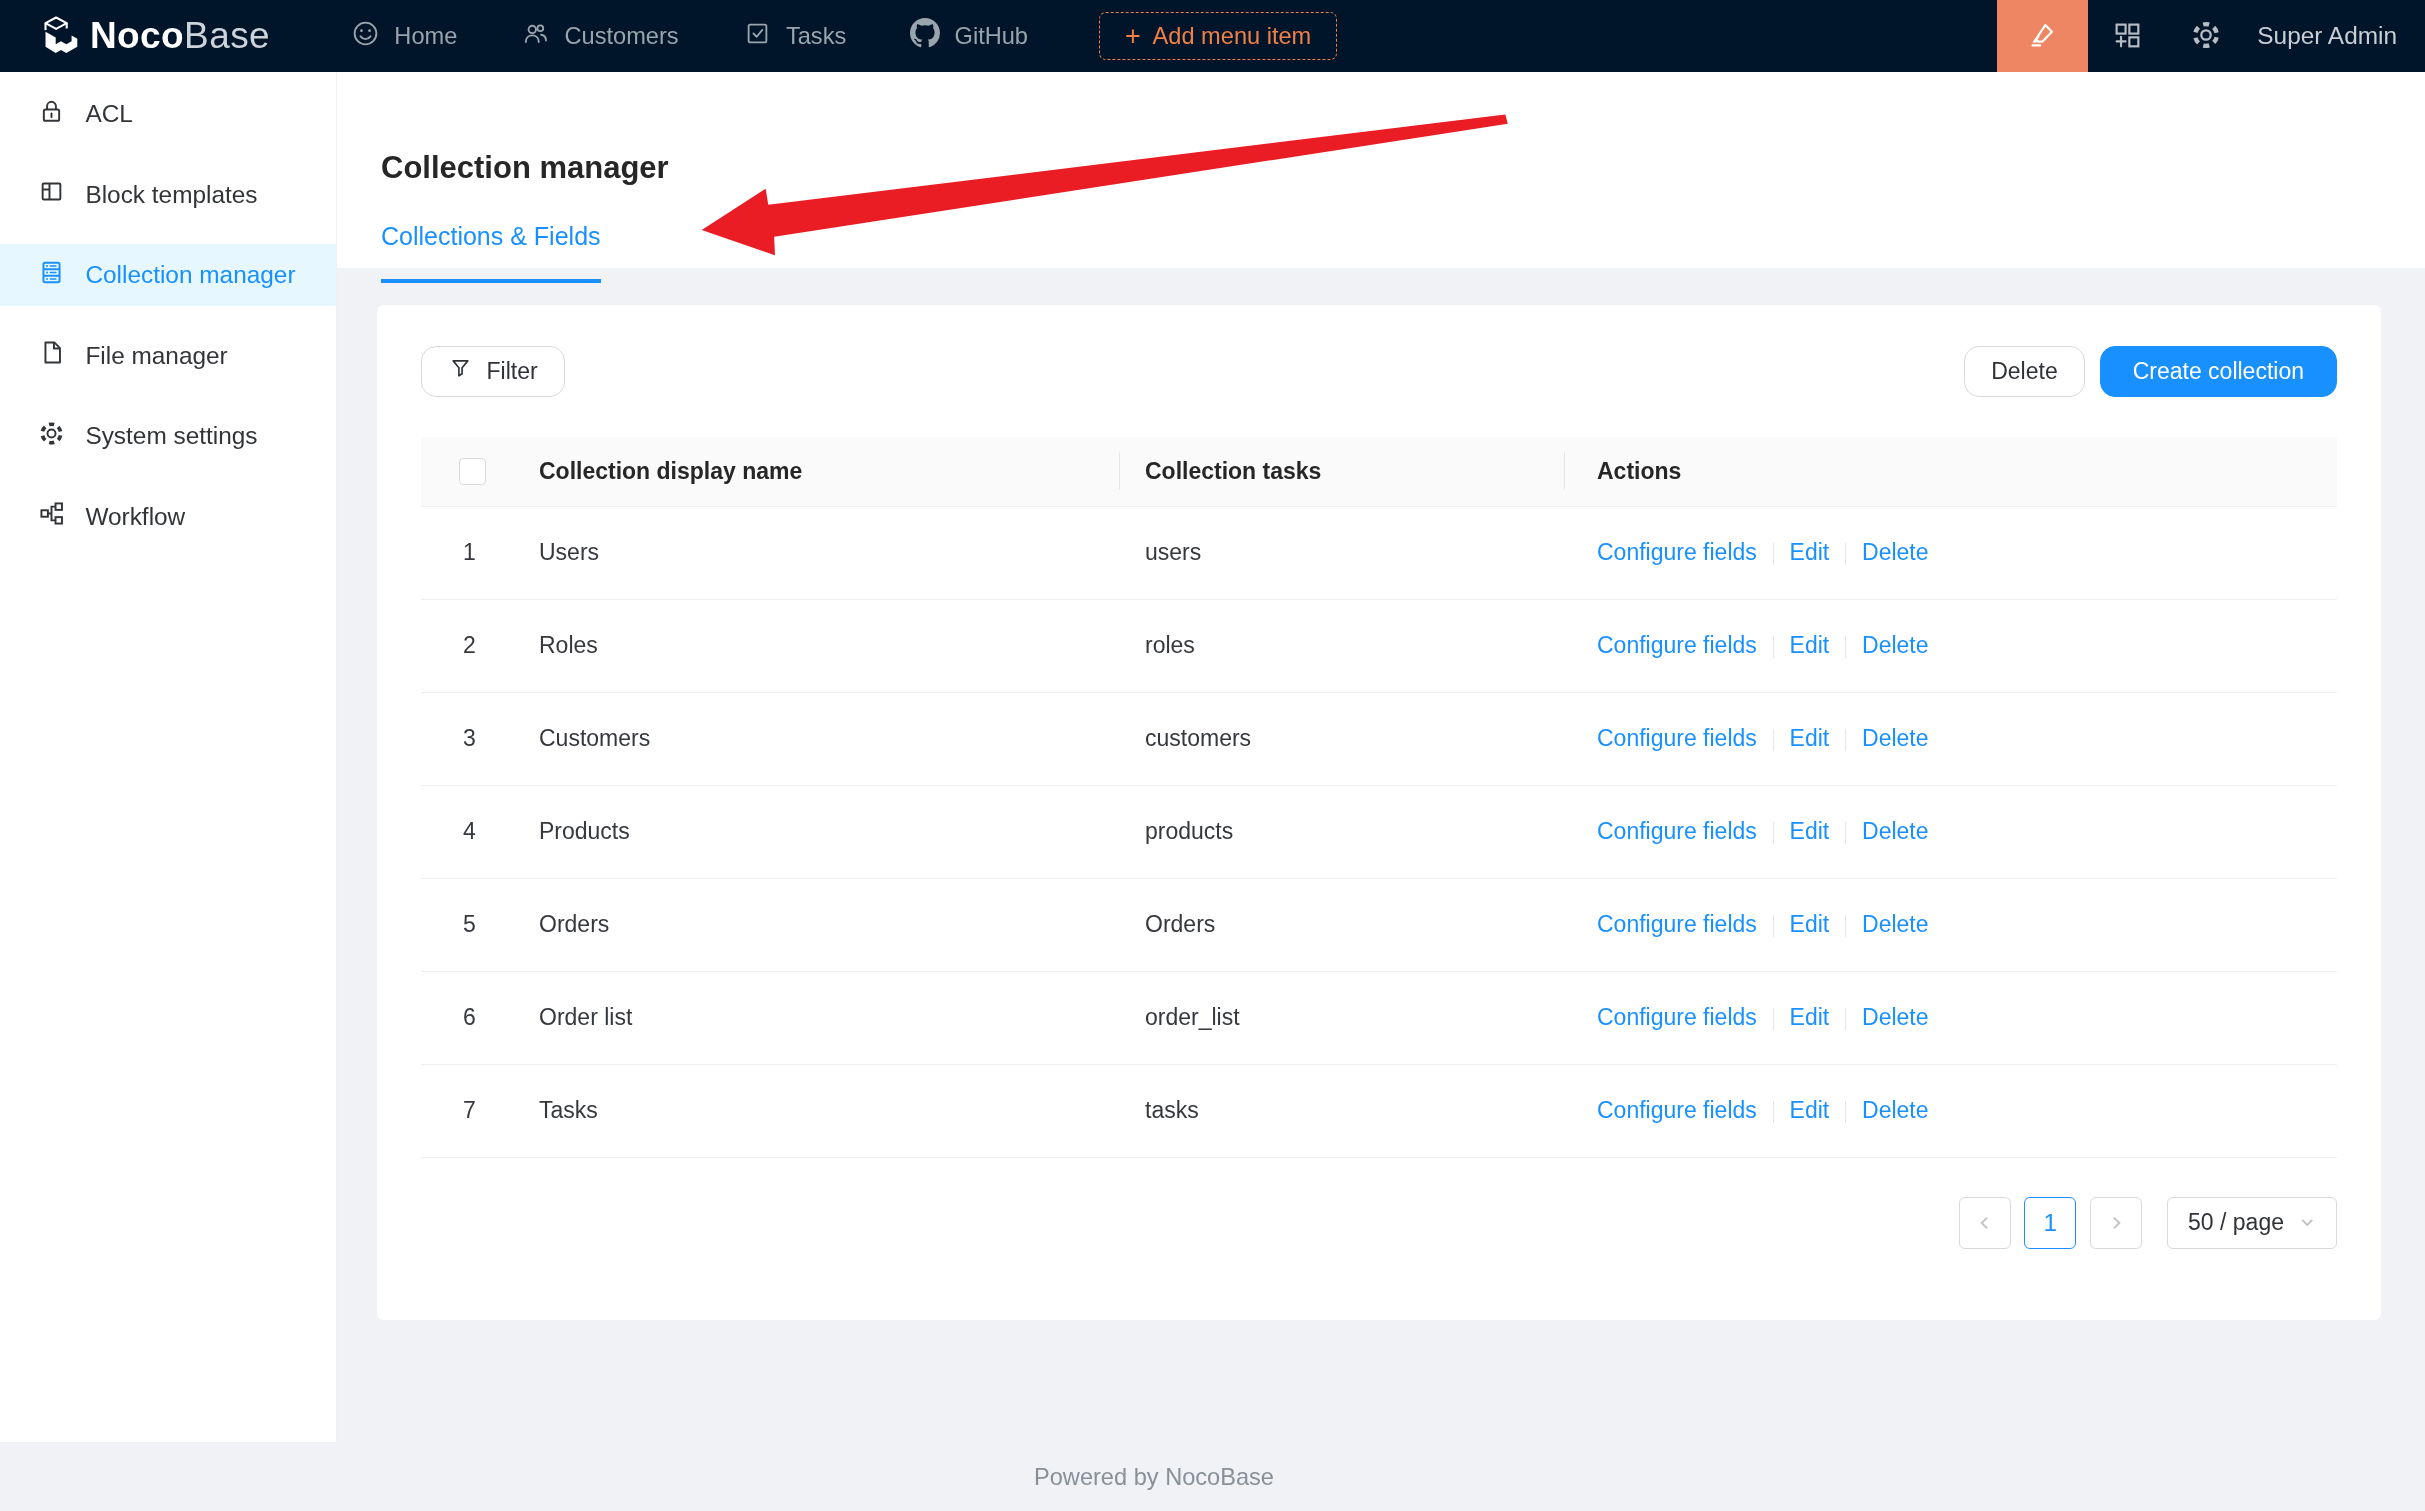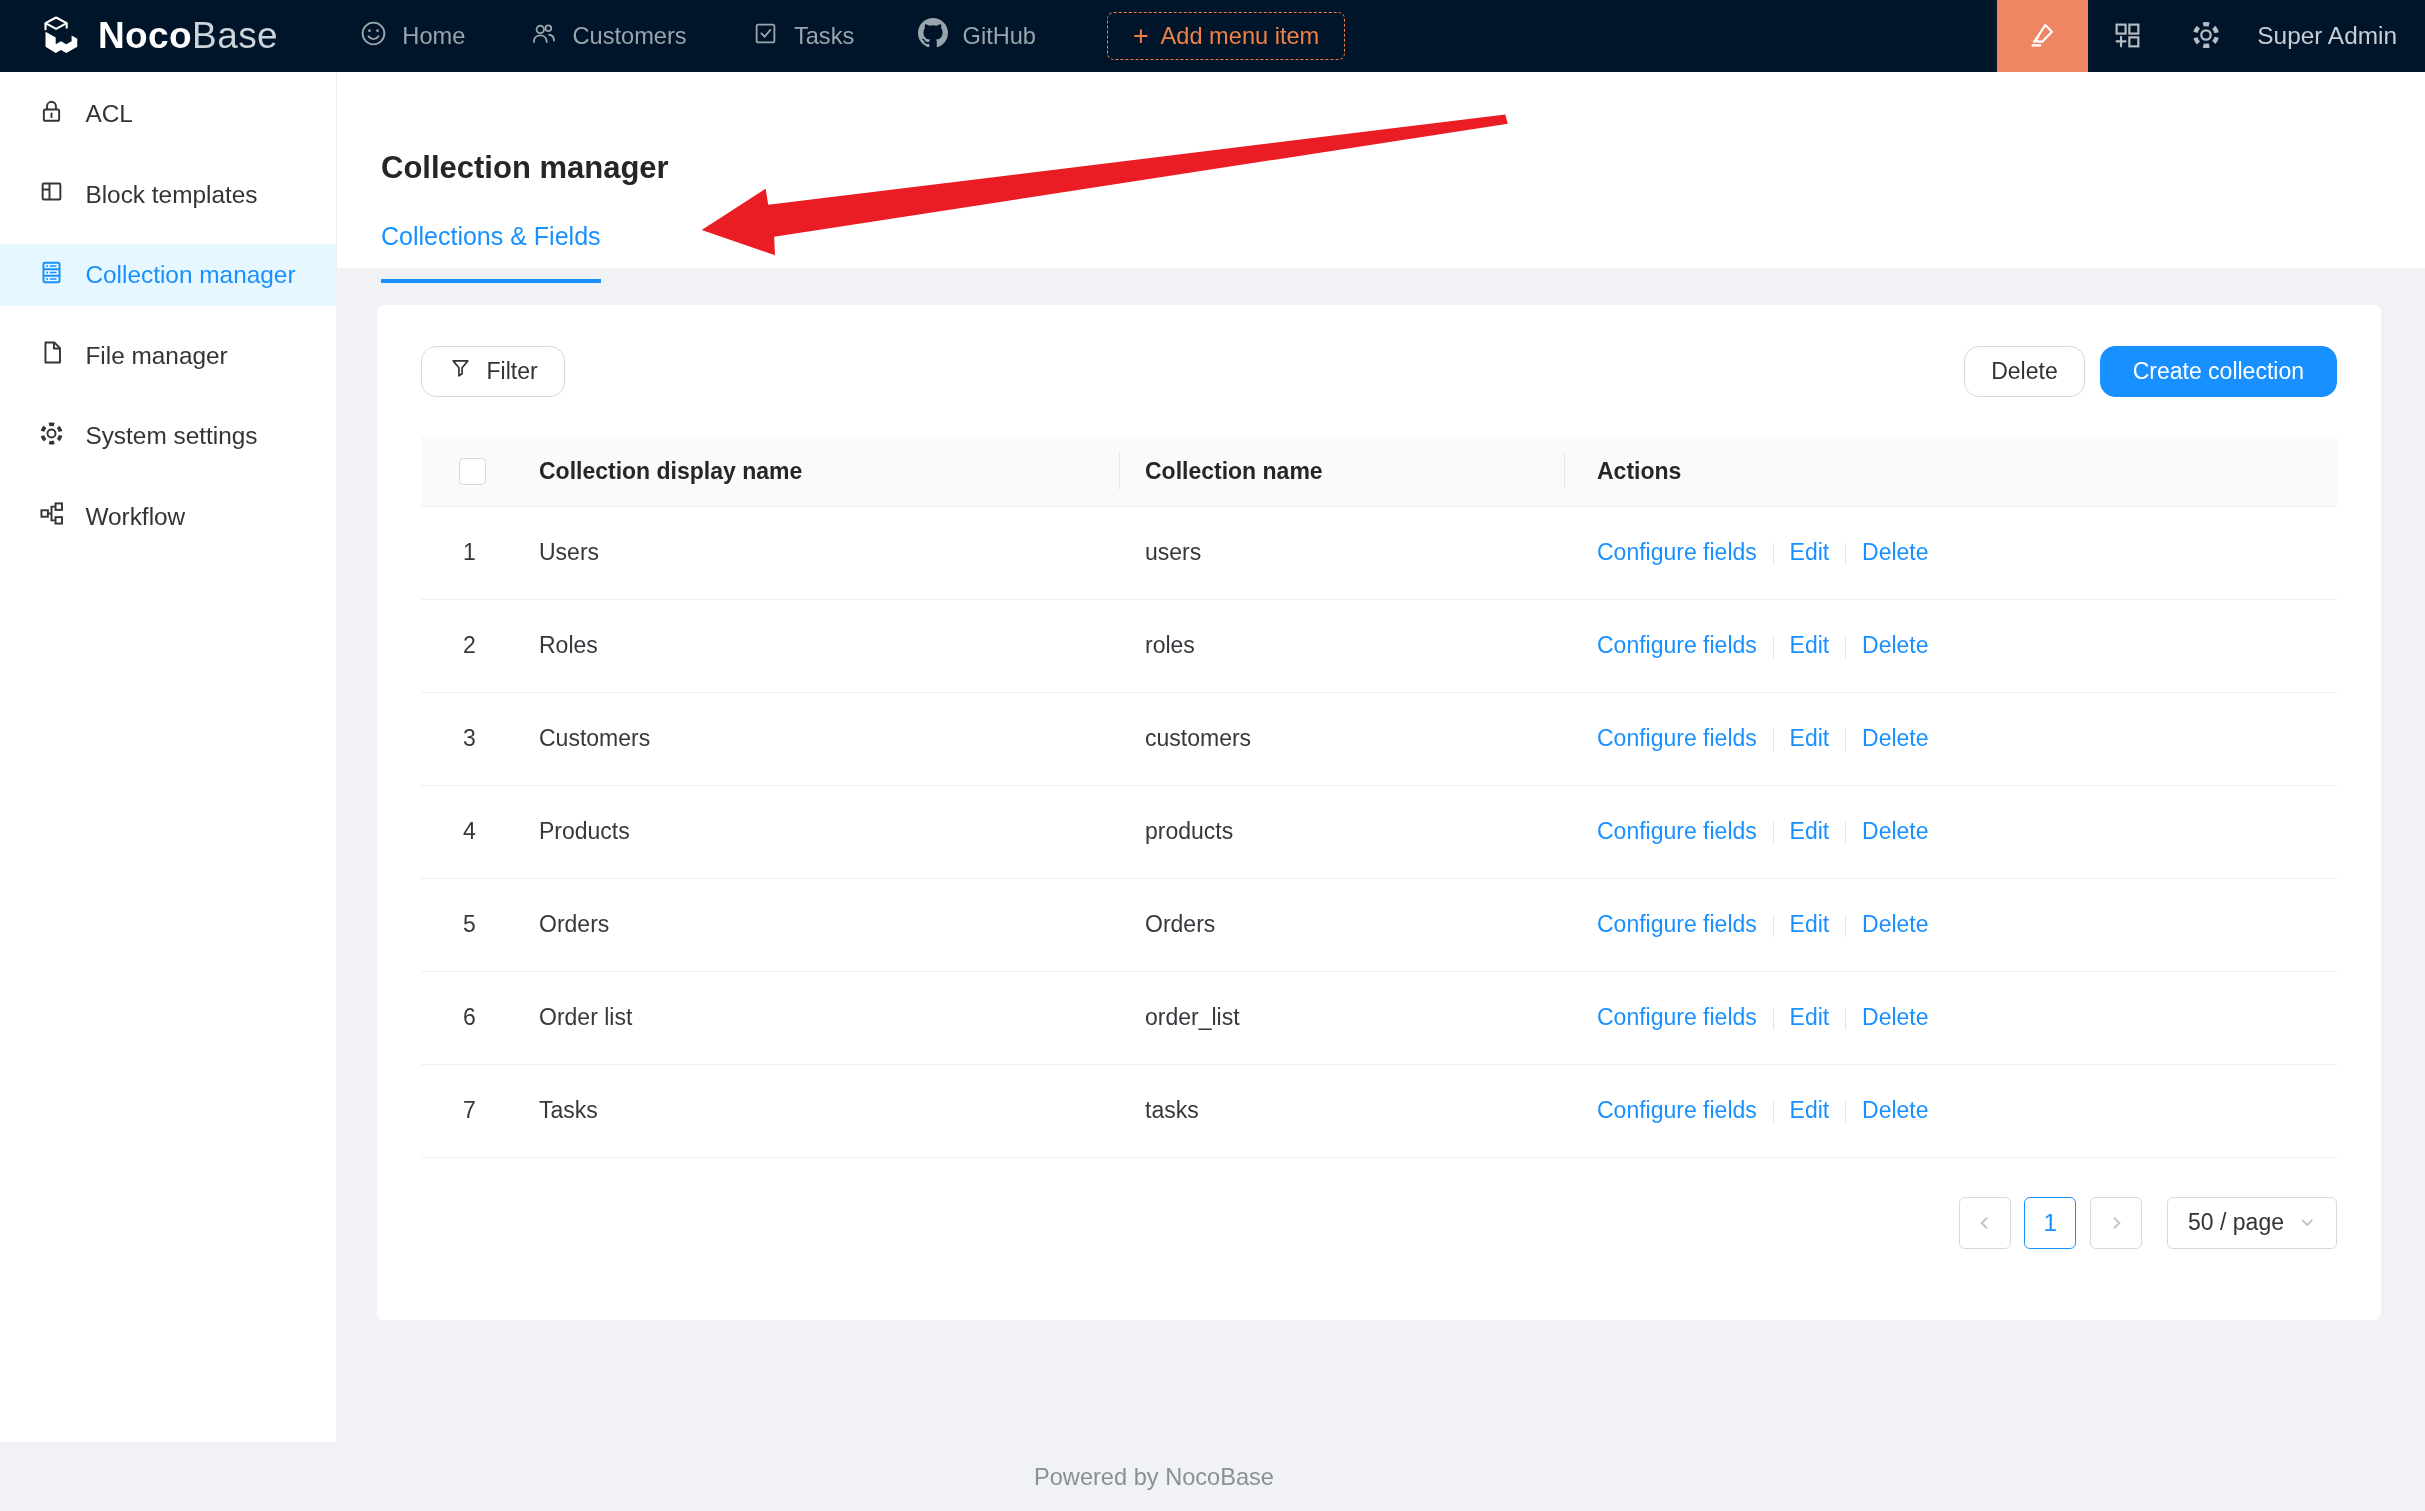--- a/index.html
+++ b/index.html
@@ -3,21 +3,21 @@
 <meta charset="utf-8">
 <style>
   html,body{margin:0;padding:0;background:#f0f2f5;}
   *{box-sizing:border-box;}
   .app{position:relative;width:2426px;height:1512px;background:#f0f2f5;overflow:hidden;
        font-family:"Liberation Sans","DejaVu Sans",sans-serif;color:#2f3236;}
 
   
   .navbar{position:absolute;top:0;left:0;width:2426px;height:72px;background:#001529;
           display:flex;align-items:center;z-index:10;}
-  .logo{display:flex;align-items:center;gap:15px;padding:0 49px 0 39px;height:72px;}
+  .logo{display:flex;align-items:center;gap:7px;padding:0 49px 0 39px;height:72px;}
   .logo-text{font-size:37px;letter-spacing:0.4px;white-space:nowrap;}
   .logo-noco{color:#ffffff;font-weight:800;}
   .logo-base{color:#cdd3da;font-weight:300;}
   .nav-menu{display:flex;align-items:center;height:72px;}
   .nav-item{display:flex;align-items:center;gap:14.3px;height:72px;padding:0 32px;
             color:#9aa4ad;font-size:23.6px;cursor:pointer;}
   .nav-item svg{flex:0 0 auto;}
   .add-menu-btn{display:flex;align-items:center;gap:11.8px;height:48px;margin-left:39px;
                 padding:0 25px;border:1.7px dashed #f08047;border-radius:6.7px;color:#f08047;
                 font-size:23.6px;white-space:nowrap;cursor:pointer;}
@@ -277,21 +277,21 @@
               <col style="width:581px">
               <col style="width:445px">
               <col>
             </colgroup>
           <thead>
             <tr>
               <th class="col-index">
                   <div class="checkbox"></div>
                 </th>
               <th class="col-display sep">Collection display name</th>
-              <th class="col-name sep">Collection name</th>
+              <th class="col-name sep">Collection tasks</th>
               <th class="col-actions">Actions</th>
             </tr>
           </thead>
           <tbody>
             <tr>
               <td class="col-index">1</td>
               <td class="col-display">Users</td>
               <td class="col-name">users</td>
               <td class="col-actions"><span class="link">Configure fields</span><span class="action-sep"></span><span class="link">Edit</span><span class="action-sep"></span><span class="link">Delete</span></td>
             </tr>

